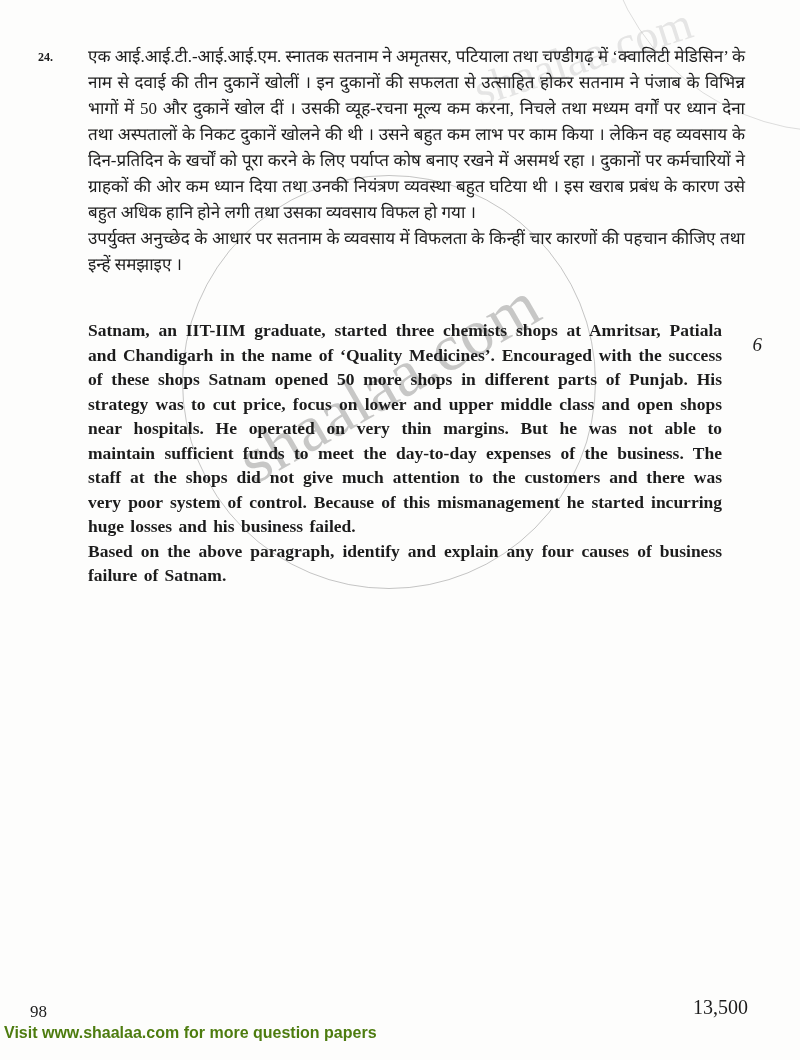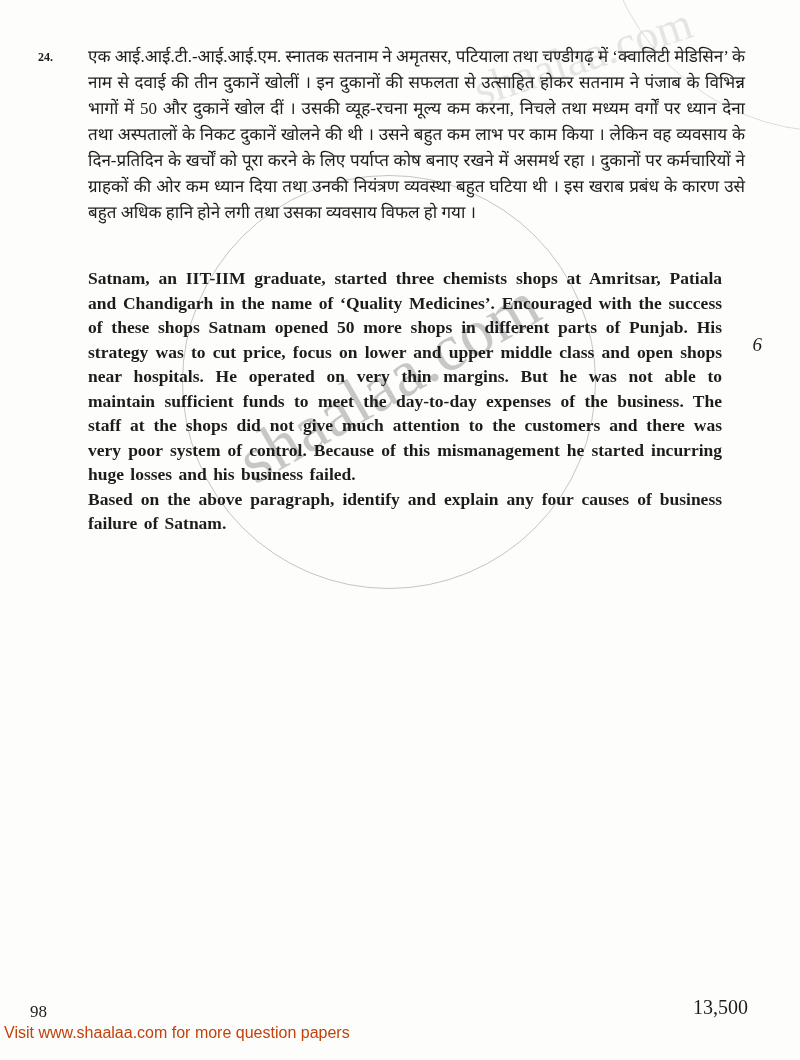--- a/index.html
+++ b/index.html
@@ -114,42 +114,44 @@
   .footer-right {
     position: absolute;
     right: 52px; top: 996px;
     font-size: 20px;
     z-index: 1;
   }
   .caption {
     position: absolute;
     left: 4px; top: 1024px;
     font-size: 16px;
-    color: #c2410c;
+    color: #4d7c0f;
     font-family: "Liberation Sans", sans-serif;
     z-index: 1;
     white-space: nowrap;
+    font-weight: bold;
   }
 </style>
 </head>
 <body>
 
 <div class="page">
 
   <div class="wm-arc"></div>
   <div class="wm-frag">shaalaa.com</div>
   <div class="wm-circle">
     <div class="wm-text">shaalaa.com</div>
   </div>
 
   <div class="content">
     <div class="qrow">
       <div class="qnum">24.</div>
       <div class="hindi">
         <p>एक आई.आई.टी.-आई.आई.एम. स्नातक सतनाम ने अमृतसर, पटियाला तथा चण्डीगढ़ में ‘क्वालिटी मेडिसिन’ के नाम से दवाई की तीन दुकानें खोलीं । इन दुकानों की सफलता से उत्साहित होकर सतनाम ने पंजाब के विभिन्न भागों में 50 और दुकानें खोल दीं । उसकी व्यूह-रचना मूल्य कम करना, निचले तथा मध्यम वर्गों पर ध्यान देना तथा अस्पतालों के निकट दुकानें खोलने की थी । उसने बहुत कम लाभ पर काम किया । लेकिन वह व्यवसाय के दिन-प्रतिदिन के खर्चों को पूरा करने के लिए पर्याप्त कोष बनाए रखने में असमर्थ रहा । दुकानों पर कर्मचारियों ने ग्राहकों की ओर कम ध्यान दिया तथा उनकी नियंत्रण व्यवस्था बहुत घटिया थी । इस खराब प्रबंध के कारण उसे बहुत अधिक हानि होने लगी तथा उसका व्यवसाय विफल हो गया ।</p>
+        <p>उपर्युक्त अनुच्छेद के आधार पर सतनाम के व्यवसाय में विफलता के किन्हीं चार कारणों की पहचान कीजिए तथा इन्हें समझाइए ।</p>
       </div>
     </div>
 
     <div class="english">
       <p>Satnam, an IIT-IIM graduate, started three chemists shops at Amritsar, Patiala and Chandigarh in the name of ‘Quality Medicines’. Encouraged with the success of these shops Satnam opened 50 more shops in different parts of Punjab. His strategy was to cut price, focus on lower and upper middle class and open shops near hospitals. He operated on very thin margins. But he was not able to maintain sufficient funds to meet the day-to-day expenses of the business. The staff at the shops did not give much attention to the customers and there was very poor system of control. Because of this mismanagement he started incurring huge losses and his business failed.</p>
       <p>Based on the above paragraph, identify and explain any four causes of business failure of Satnam.</p>
     </div>
   </div>
 
   <div class="marks">6</div>

